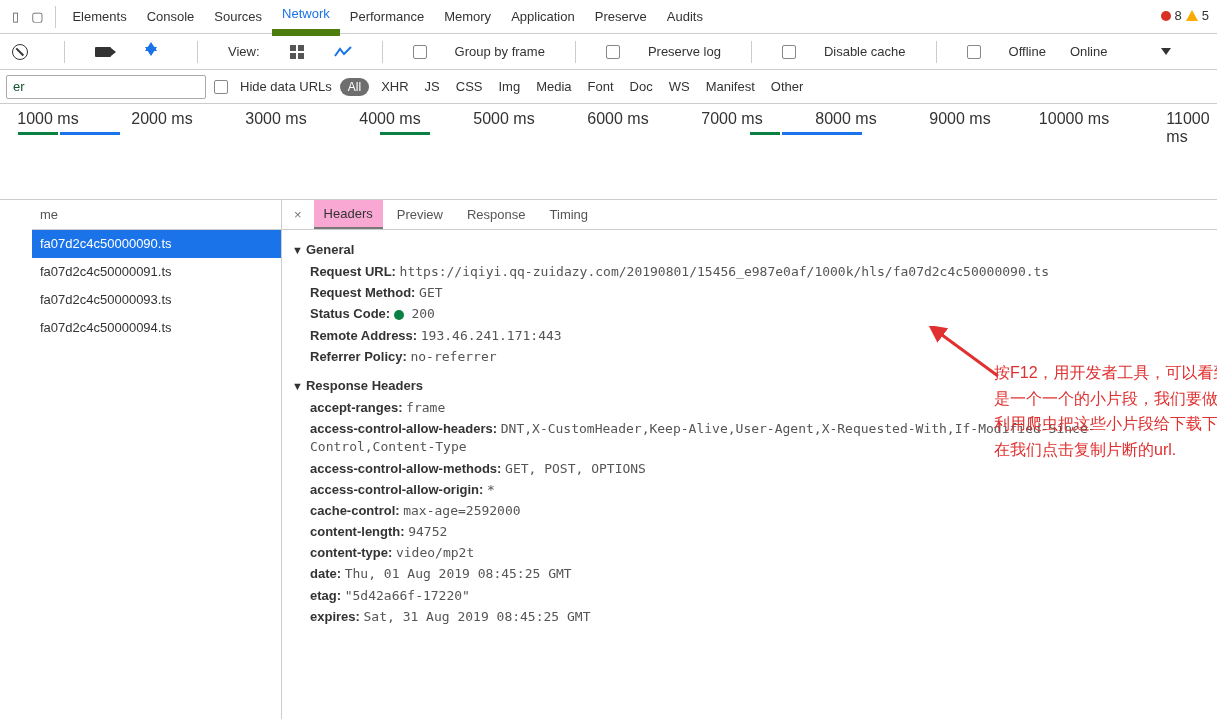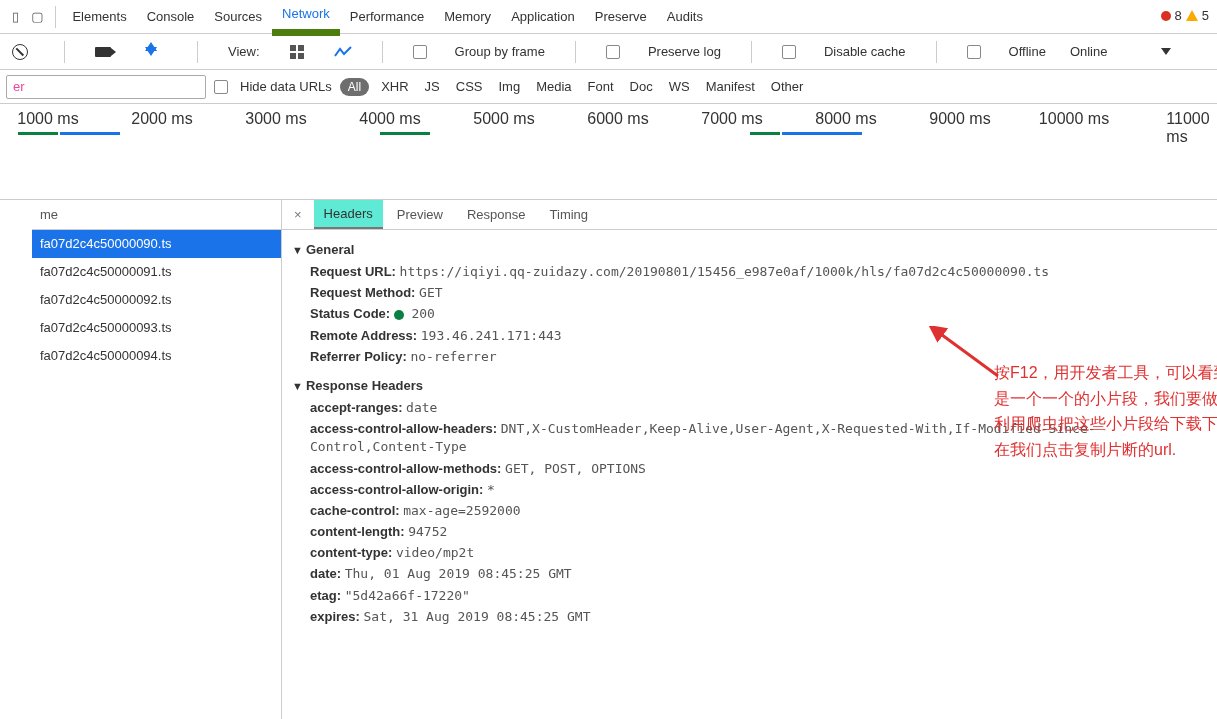--- a/index.html
+++ b/index.html
@@ -52,21 +52,21 @@
     display:inline-block; margin-right:4px; vertical-align:middle;
   }
   .filterbar {
     height: 34px;
     border-bottom: 1px solid #ccc;
     padding: 0 6px;
     gap: 8px;
   }
   .filter-input {
     width: 200px; height: 24px; border:1px solid #aaa; border-radius:2px; padding:2px 6px;
-    font-size: 13px; color:#ec4899;
+    font-size: 13px; color:#14532d;
   }
   .pill {
     background:#6e6e6e; color:#fff; border-radius: 10px; padding: 2px 8px; font-size:12px;
   }
   .ftype { color:#333; padding: 0 4px; }
   .timeline {
     height: 96px;
     border-bottom: 1px solid #ccc;
     position: relative;
   }
@@ -101,21 +101,21 @@
     font-size: 13px; color:#333; white-space: nowrap; overflow:hidden;
   }
   .litem.sel { background:#1a73e8; color:#fff; }
   .rightpane { flex:1; position: relative; display:flex; flex-direction:column; }
   .dtabs {
     height: 30px; border-bottom: 1px solid #ccc;
     display:flex; align-items:center; gap:4px; padding-left: 4px;
   }
   .dtabs .close { color:#777; padding: 0 8px; cursor:default;}
   .dtab { padding: 6px 10px; color:#555; }
-  .dtab.active { color:#333; border-bottom: 2px solid #777; background:#5eead4;}
+  .dtab.active { color:#333; border-bottom: 2px solid #777; background:#f9a8d4;}
   .detail {
     padding: 6px 10px 40px 10px;
     font-size: 13px;
     color: #333;
     overflow: hidden;
     position: relative;
     filter: blur(0.4px);
   }
   .section-title { font-weight: 600; margin: 6px 0; }
   .section-title::before { content:"▼ "; font-size: 11px;}
@@ -255,21 +255,20 @@
   <span class="bar" style="left:380px;width:50px;background:#0b8043;"></span>
   <span class="bar" style="left:750px;width:30px;background:#0b8043;"></span>
   <span class="bar" style="left:782px;width:80px;background:#1a73e8;"></span>
 </div>
 
 <div class="split">
   <div class="leftpane">
     <div class="lhead">me</div>
     <div class="litem sel">fa07d2c4c50000090.ts</div>
     <div class="litem">fa07d2c4c50000091.ts</div>
-    <div class="litem">fa07d2c4c50000092.ts</div>
     <div class="litem">fa07d2c4c50000093.ts</div>
     <div class="litem">fa07d2c4c50000094.ts</div>
   </div>
 
   <div class="rightpane">
     <div class="dtabs">
       <span class="close">×</span>
       <span class="dtab active">Headers</span>
       <span class="dtab">Preview</span>
       <span class="dtab">Response</span>
@@ -294,21 +293,21 @@
       <div class="kv">
         <b>Remote Address:</b>
         <span class="mono">193.46.241.171:443</span>
       </div>
       <div class="kv">
         <b>Referrer Policy:</b>
         <span class="mono">no-referrer</span>
       </div>
 
       <div class="section-title" style="margin-top:12px;">Response Headers</div>
-      <div class="kv"><b>accept-ranges:</b> <span class="mono">date</span></div>
+      <div class="kv"><b>accept-ranges:</b> <span class="mono">frame</span></div>
       <div class="kv"><b>access-control-allow-headers:</b> <span class="mono">DNT,X-CustomHeader,Keep-Alive,User-Agent,X-Requested-With,If-Modified-Since-Control,Content-Type</span></div>
       <div class="kv"><b>access-control-allow-methods:</b> <span class="mono">GET, POST, OPTIONS</span></div>
       <div class="kv"><b>access-control-allow-origin:</b> <span class="mono">*</span></div>
       <div class="kv"><b>cache-control:</b> <span class="mono">max-age=2592000</span></div>
       <div class="kv"><b>content-length:</b> <span class="mono">94752</span></div>
       <div class="kv"><b>content-type:</b> <span class="mono">video/mp2t</span></div>
       <div class="kv"><b>date:</b> <span class="mono">Thu, 01 Aug 2019 08:45:25 GMT</span></div>
       <div class="kv"><b>etag:</b> <span class="mono">"5d42a66f-17220"</span></div>
       <div class="kv"><b>expires:</b> <span class="mono">Sat, 31 Aug 2019 08:45:25 GMT</span></div>
 

